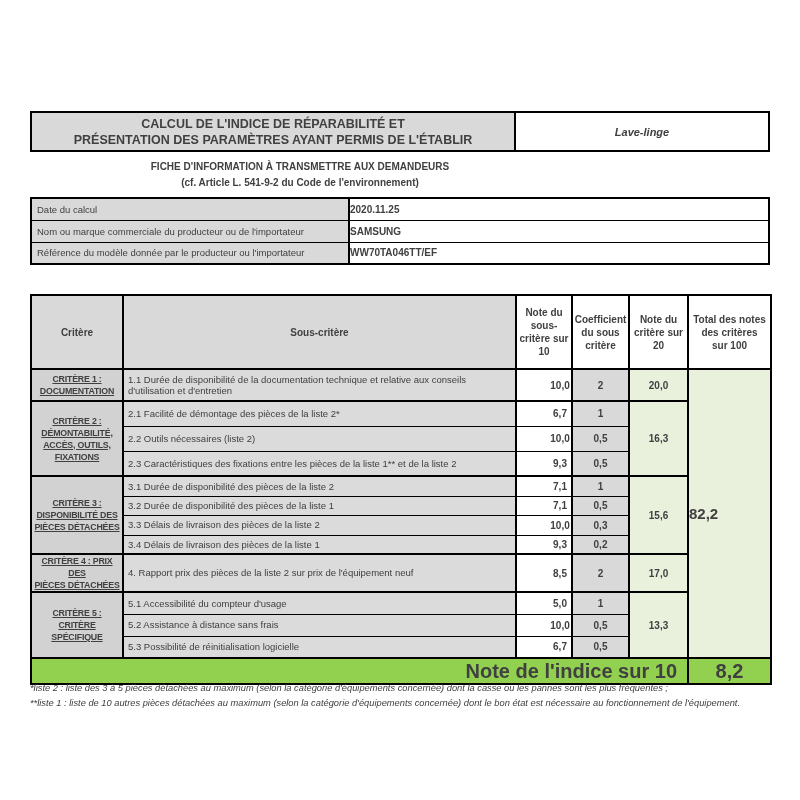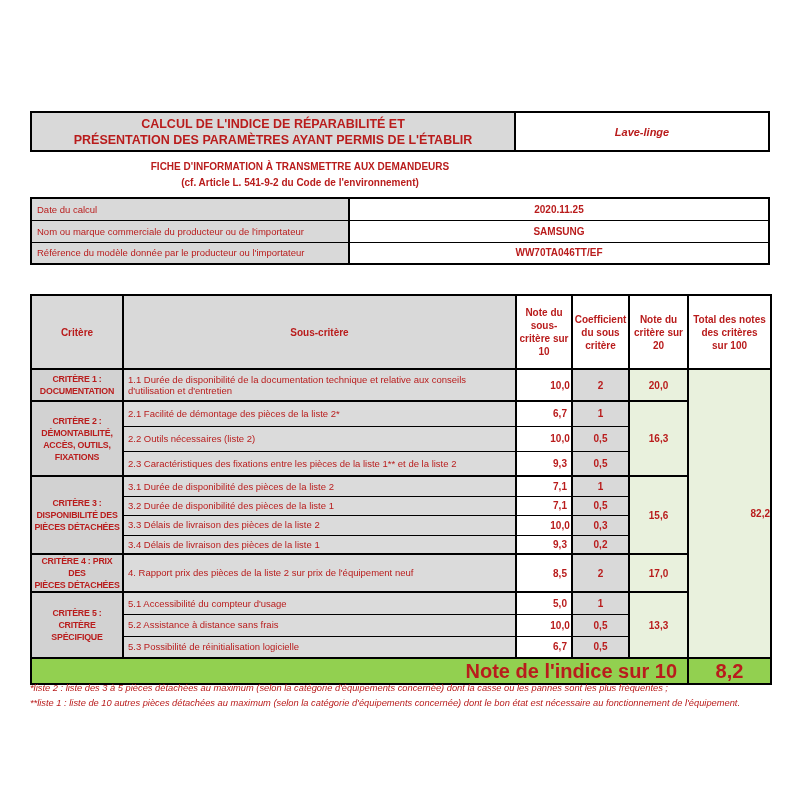--- a/index.html
+++ b/index.html
@@ -1,19 +1,19 @@
 <!DOCTYPE html>
 <html><head>
 <meta charset="utf-8">
 <style>
   * { margin:0; padding:0; box-sizing:border-box; }
   html,body { background:#ffffff; }
   .sheet {
     position:relative; width:656px; height:800px; background:#ffffff;
-    font-family:"Liberation Sans","DejaVu Sans",sans-serif; color:#b91c1c;
+    font-family:"Liberation Sans","DejaVu Sans",sans-serif; color:#404040;
   }
 
   
   .header-box {
     position:absolute; left:30px; top:111px; width:740px; height:41px;
     border:2px solid #000; display:flex; background:#fff;
   }
   .header-left {
     width:484px; background:#d9d9d9; border-right:2px solid #000;
     display:flex; flex-direction:column; justify-content:center;
@@ -33,21 +33,21 @@
   
   .info-table {
     position:absolute; left:30px; top:197px; width:740px;
     border-collapse:collapse; table-layout:fixed; border:2px solid #000;
   }
   .info-table td { border:1px solid #000; height:22px; vertical-align:middle; }
   .info-table td.ilabel {
     width:318px; background:#d9d9d9; font-size:9.5px; padding:0 0 0 5px;
     border-right:2px solid #000;
   }
-  .info-table td.ivalue { font-weight:bold; font-size:10px; text-align:center; background:#fff; }
+  .info-table td.ivalue { font-weight:bold; font-size:10px; background:#fff; }
 
   
   .crit-table {
     position:absolute; left:30px; top:294px; width:740px;
     border-collapse:collapse; table-layout:fixed; border:2px solid #000;
   }
   .crit-table th, .crit-table td {
     border:1px solid #000; border-left-width:2px; border-right-width:2px;
     vertical-align:middle; overflow:hidden;
   }
@@ -59,30 +59,30 @@
   .crit-table col.c6 { width:83px; }
   .crit-table tr.hrow th {
     height:74px; font-size:10px; font-weight:bold; text-align:center;
     line-height:13px; background:#fff; border-bottom:2px solid #000;
     white-space:pre-line; padding:0 1px;
   }
   .crit-table tr.hrow th.g { background:#d9d9d9; }
   .crit-table tr.bt2 > td { border-top:2px solid #000; }
   td.crit {
     background:#d2d2d2; font-weight:bold; font-size:8.8px; text-align:center;
-    line-height:12px; white-space:pre-line; padding:0 1px; letter-spacing:-0.2px;
+    line-height:12px; white-space:pre-line; padding:0 1px; letter-spacing:-0.2px;text-decoration:underline;
   }
   td.sub {
     background:#dbdbdb; font-size:9.5px; text-align:left;
     padding:1px 4px; line-height:11.5px;margin-left:26px;
   }
   td.note  { background:#ffffff; font-weight:bold; font-size:10px; text-align:center;padding-left:32px; }
   td.coef  { background:#d9d9d9; font-weight:bold; font-size:10px; text-align:center; }
   td.score { background:#e9f1dd; font-weight:bold; font-size:10px; text-align:center; }
-  td.total { background:#e9f1dd; font-weight:bold; font-size:10px; text-align:right; }
+  td.total { background:#e9f1dd; font-weight:bold; font-size:15px; text-align:left; }
   tr.frow > td {
     background:#92d050; border-top:2px solid #000; height:26px;
     font-weight:bold; font-size:20px;
   }
   td.glabel { text-align:right; padding-right:10px; border-right:2px solid #000; }
   td.gval   { text-align:center; }
 
   
   .footnotes {
     position:absolute; left:30px; top:681px; width:740px;

